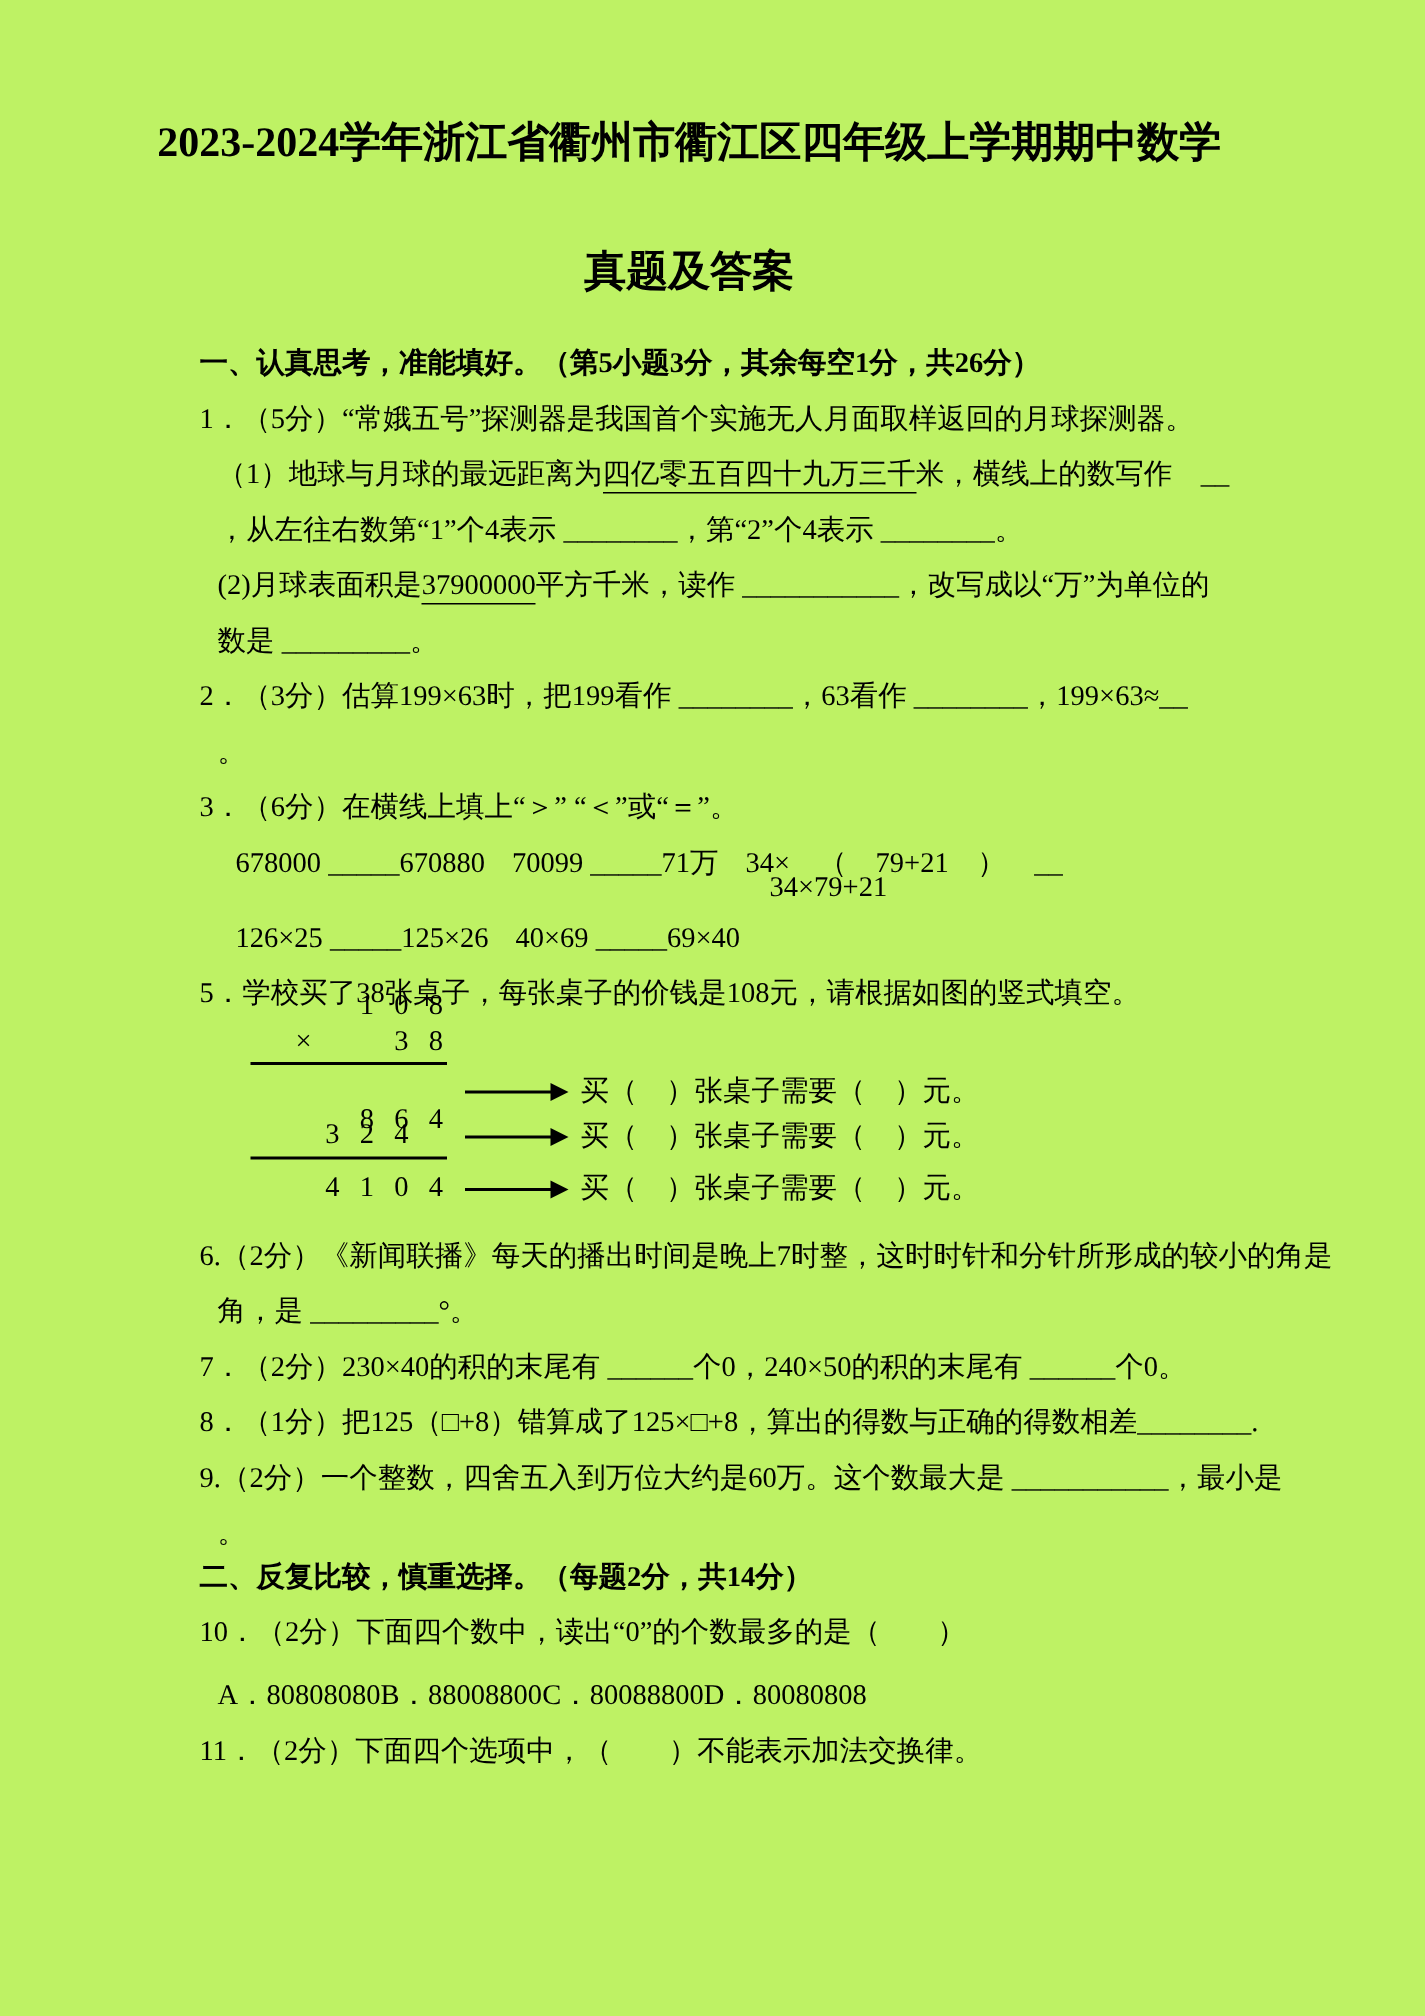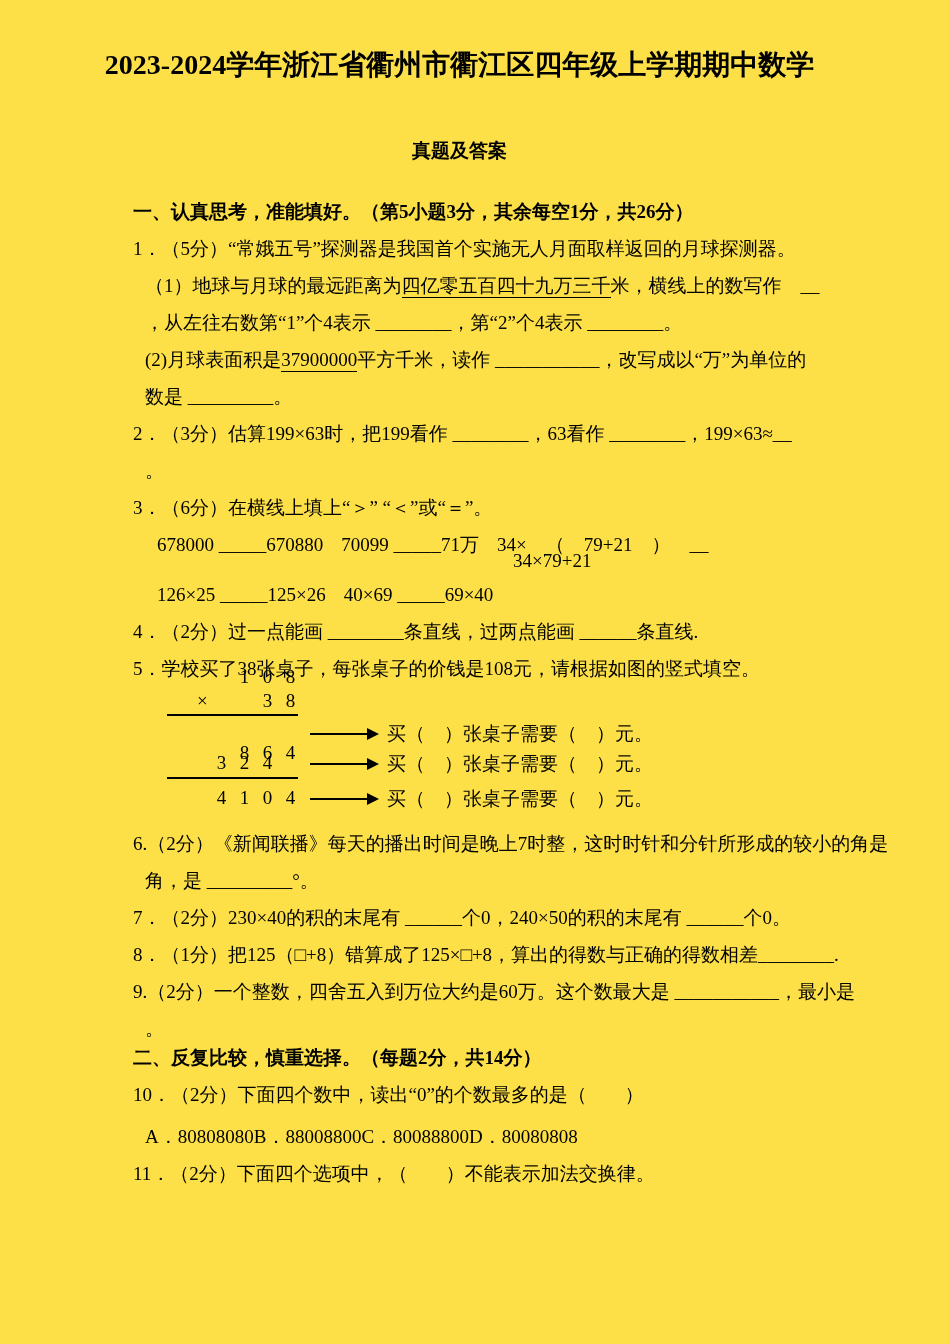--- a/index.html
+++ b/index.html
@@ -1,33 +1,33 @@
 <!DOCTYPE html>
 <html><head>
 <meta charset="utf-8">
 <style>
   html,body{margin:0;padding:0;}
   body{background:#ffffff;}
   .page{
     position:relative;
     width:950px;height:1344px;
-    background:#fde047;color:#000;
+    background:#bef264;color:#000;
     font-family:"Liberation Serif","DejaVu Serif",serif;
     font-size:19px;
-    padding:45px 100px 0 133px;
+    padding:76px 100px 0 133px;
     box-sizing:border-box;
     overflow:hidden;
   }
   .title{
     font-size:28px;font-weight:bold;text-align:center;
     line-height:40px;white-space:nowrap;
     width:717px;margin:0 0 0 -32px;
   }
   .title2{
-    font-size:19px;font-weight:bold;text-align:center;
+    font-size:28px;font-weight:bold;text-align:center;
     line-height:40px;white-space:nowrap;
     width:717px;margin:46px 0 0 -32px;
   }
   p{margin:0;}
   .sec{font-weight:bold;line-height:37px;white-space:nowrap;}
   .sec1{margin-top:22px;}
   .sec2{margin-top:-8px;}
   .ln{line-height:37px;white-space:nowrap;}
   .ind{margin-left:12px;}
   .u{border-bottom:1px solid #000;padding-bottom:1px;}
@@ -99,21 +99,20 @@
     <span>678000 _____670880</span>
     <span>70099 _____71万</span>
     <span>34×　（　79+21　）　__</span>
     <span class="q3sub">34×79+21</span>
   </div>
   <div class="q3row q3row2">
     <span>126×25 _____125×26</span>
     <span>40×69 _____69×40</span>
   </div>
 
-  <p class="ln">4．（2分）过一点能画 ________条直线，过两点能画 ______条直线.</p>
 
   <p class="ln">5．学校买了38张桌子，每张桌子的价钱是108元，请根据如图的竖式填空。</p>
 
   <div class="mult">
     <span class="mrow m-r1"><span class="digit">1</span><span class="digit">0</span><span class="digit">8</span></span>
     <span class="mrow m-sign">×</span>
     <span class="mrow m-r2"><span class="digit">3</span><span class="digit">8</span></span>
     <div class="m-line m-line1"></div>
     <span class="mrow m-r3"><span class="digit">8</span><span class="digit">6</span><span class="digit">4</span></span>
     <span class="mrow m-r4"><span class="digit">3</span><span class="digit">2</span><span class="digit">4</span></span>

